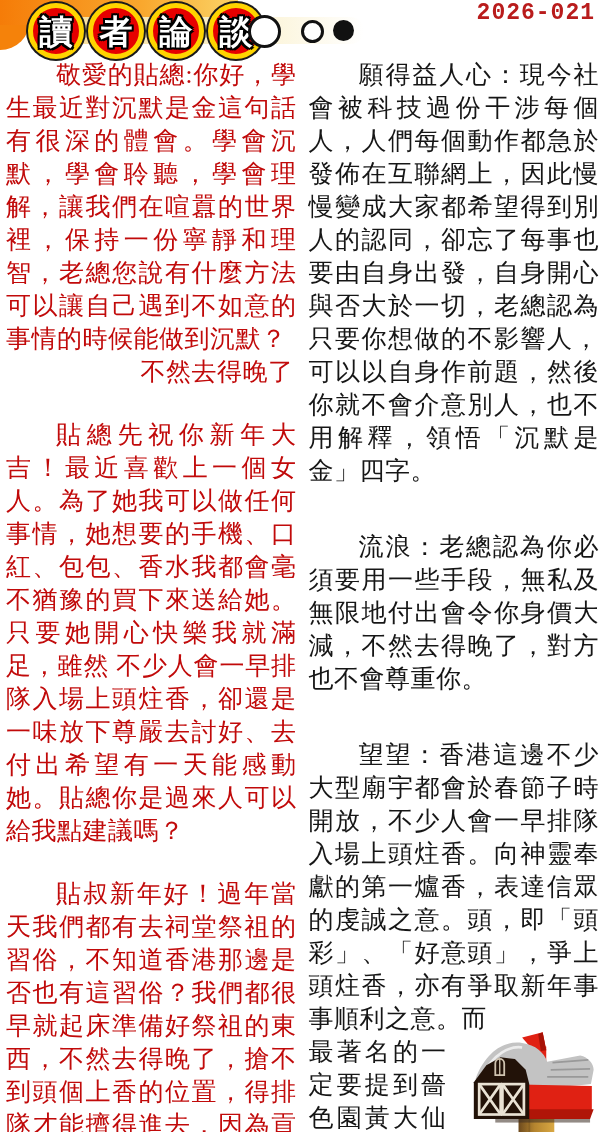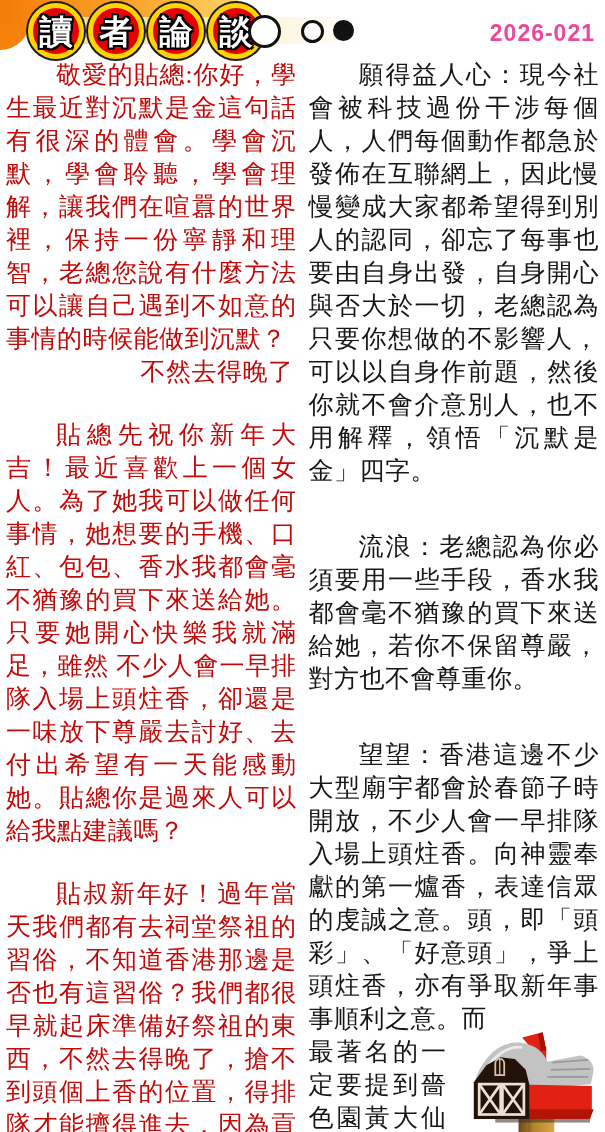--- a/index.html
+++ b/index.html
@@ -36,23 +36,23 @@
     display:flex;align-items:center;justify-content:center;
     color:#ffffff;font-size:33px;font-weight:bold;line-height:1;
     text-shadow:2px 2px 0 #000,-2px 2px 0 #000,2px -2px 0 #000,-2px -2px 0 #000,0 2px 0 #000,0 -2px 0 #000,2px 0 0 #000,-2px 0 0 #000;
   }
   .lc1{left:28px;} .lc2{left:88px;} .lc3{left:148px;} .lc4{left:208px;}
   .dot{position:absolute;border-radius:50%;box-sizing:content-box;}
   .dot-1{left:248px;top:15px;width:27px;height:27px;background:#fff;border:3px solid #111;}
   .dot-2{left:301px;top:20px;width:17px;height:17px;background:#fff;border:3px solid #111;}
   .dot-3{left:333px;top:20px;width:21px;height:21px;background:#111;}
   .issue{
-    position:absolute;right:10px;top:20px;
-    font-family:Liberation Sans, sans-serif;
-    font-size:23px;font-weight:600;color:#ec4899;letter-spacing:1px;
+    position:absolute;right:10px;top:0;
+    font-family:Liberation Mono, monospace;
+    font-size:23px;font-weight:600;color:#b91c1c;letter-spacing:1px;
   }
   
   .columns{display:flex;padding:0 6px;gap:12px;}
   .col{width:293px;}
   .col-left{color:#c10a0a;}
   .col-right{color:#161616;}
   p.body{
     margin:0;
     font-size:25px;line-height:33px;
     text-indent:2em;
@@ -115,21 +115,21 @@
       <p class="body">貼叔新年好！過年當天我們都有去祠堂祭祖的習俗，不知道香港那邊是否也有這習俗？我們都很早就起床準備好祭祖的東西，不然去得晚了，搶不到頭個上香的位置，得排隊才能擠得進去，因為貢台實在擺不下!</p>
 
     </div>
   </div>
 
   <div class="col col-right">
     <div class="reply">
       <p class="body">願得益人心：現今社會被科技過份干涉每個人，人們每個動作都急於發佈在互聯網上，因此慢慢變成大家都希望得到別人的認同，卻忘了每事也要由自身出發，自身開心與否大於一切，老總認為只要你想做的不影響人，可以以自身作前題，然後你就不會介意別人，也不用解釋，領悟「沉默是金」四字。</p>
     </div>
     <div class="reply">
-      <p class="body">流浪：老總認為你必須要用一些手段，香水我都會毫不猶豫的買下來送給她，若你不保留尊嚴，對方也不會尊重你。</p>
+      <p class="body">流浪：老總認為你必須要用一些手段，無私及無限地付出會令你身價大減，不然去得晚了，對方也不會尊重你。</p>
     </div>
     <div class="reply">
       <p class="body">望望：香港這邊不少大型廟宇都會於春節子時開放，不少人會一早排隊入場上頭炷香。向神靈奉獻的第一爐香，表達信眾的虔誠之意。頭，即「頭彩」、「好意頭」，爭上頭炷香，亦有爭取新年事事順利之意。而</p>
       <div class="wrap-row">
         <p class="body-narrow">最著名的一定要提到嗇色園黃大仙祠。</p>
         <div class="mailbox-wrap">
           <svg width="152" height="142" viewBox="0 0 170 156">
             <defs>
               <linearGradient id="postg" x1="0" x2="1" y1="0" y2="0">
                 <stop offset="0" stop-color="#6d4a1e"></stop>

